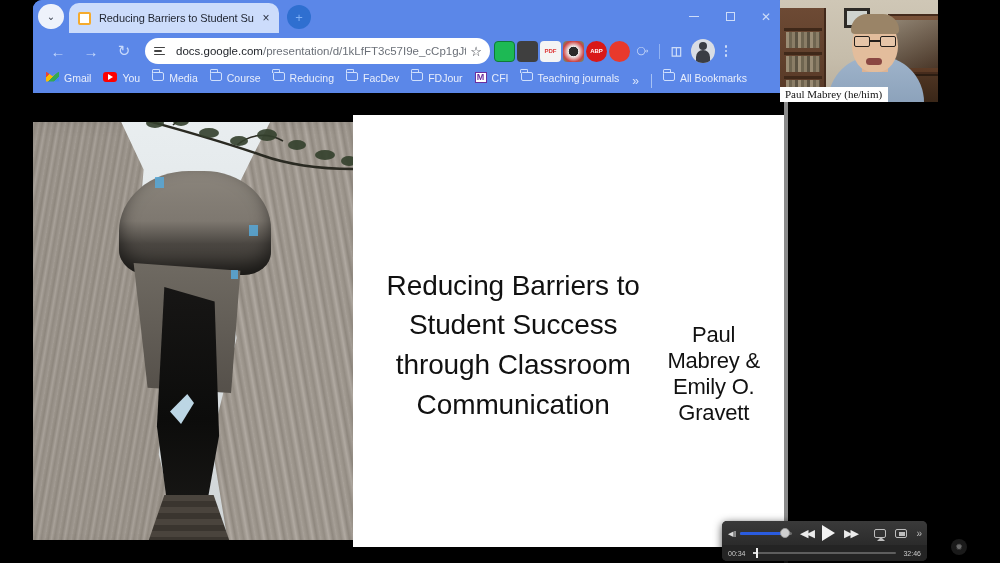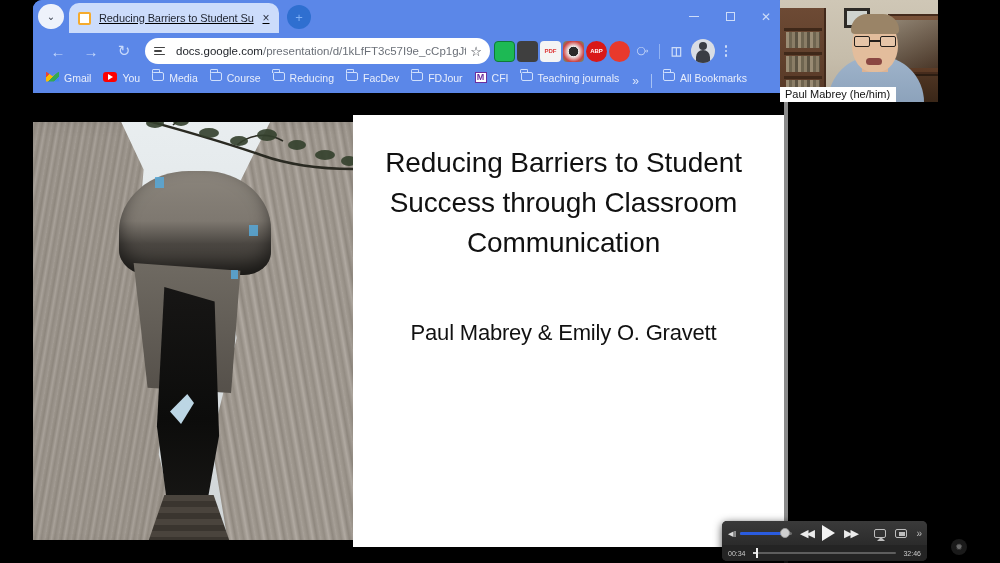--- a/index.html
+++ b/index.html
@@ -43,21 +43,20 @@
     font-size: 10px;
   }
   .tab {
     position: absolute; left: 36px; top: 3px;
     width: 210px; height: 30px;
     background: #ccdcfb;
     border-top-left-radius: 10px;
     border-top-right-radius: 10px;
     display: flex; align-items: center;
     padding: 0 6px 0 9px;
-    text-decoration: underline;
   }
   .tab-favicon {
     width: 13px; height: 13px; flex: 0 0 13px;
     background: #fff;
     border: 2px solid #f5ab2e;
     border-radius: 2px;
     margin-right: 8px;
   }
   .tab-title {
     flex: 1 1 auto;
@@ -251,21 +250,21 @@
     position: relative;
     flex: 0 0 320px;
     height: 432px;
     overflow: hidden;
     background: #6e6b66;
   }
   .slide-text {
     flex: 1 1 auto;
     position: relative;
     padding: 28px 24px 0 10px;
-    display: flex; flex-direction: column; align-items: center; border-radius: 25px;
+    display: flex; flex-direction: row; align-items: center; border-radius: 25px;
   }
   .slide-title {
     font-size: 28px;
     line-height: 1.42;
     color: #111;
     text-align: center;
     font-weight: normal;
     letter-spacing: -0.1px;
     max-width: 390px;
   }
@@ -360,20 +359,21 @@
   .ph-topbar { top: 0; }
   .ph-botbar { bottom: 0; }
 
   
   #webcam {
     position: absolute;
     right: 40px; top: 0px;
     width: 180px; height: 102px;
     overflow: hidden;
     background: #bdb6a8;
+    font-family: Liberation Serif, serif;
   }
   .cam-wall {
     position: absolute; inset: 0;
     background: linear-gradient(#cfc7b6 0%, #c6bdab 55%, #b8ae9c 100%);
   }
   .cam-cabinet-l {
     position: absolute; left: 0; top: 8px; width: 46px; height: 94px;
     background: linear-gradient(#6d4a34, #553725);
     border-right: 2px solid #42291b;
   }

